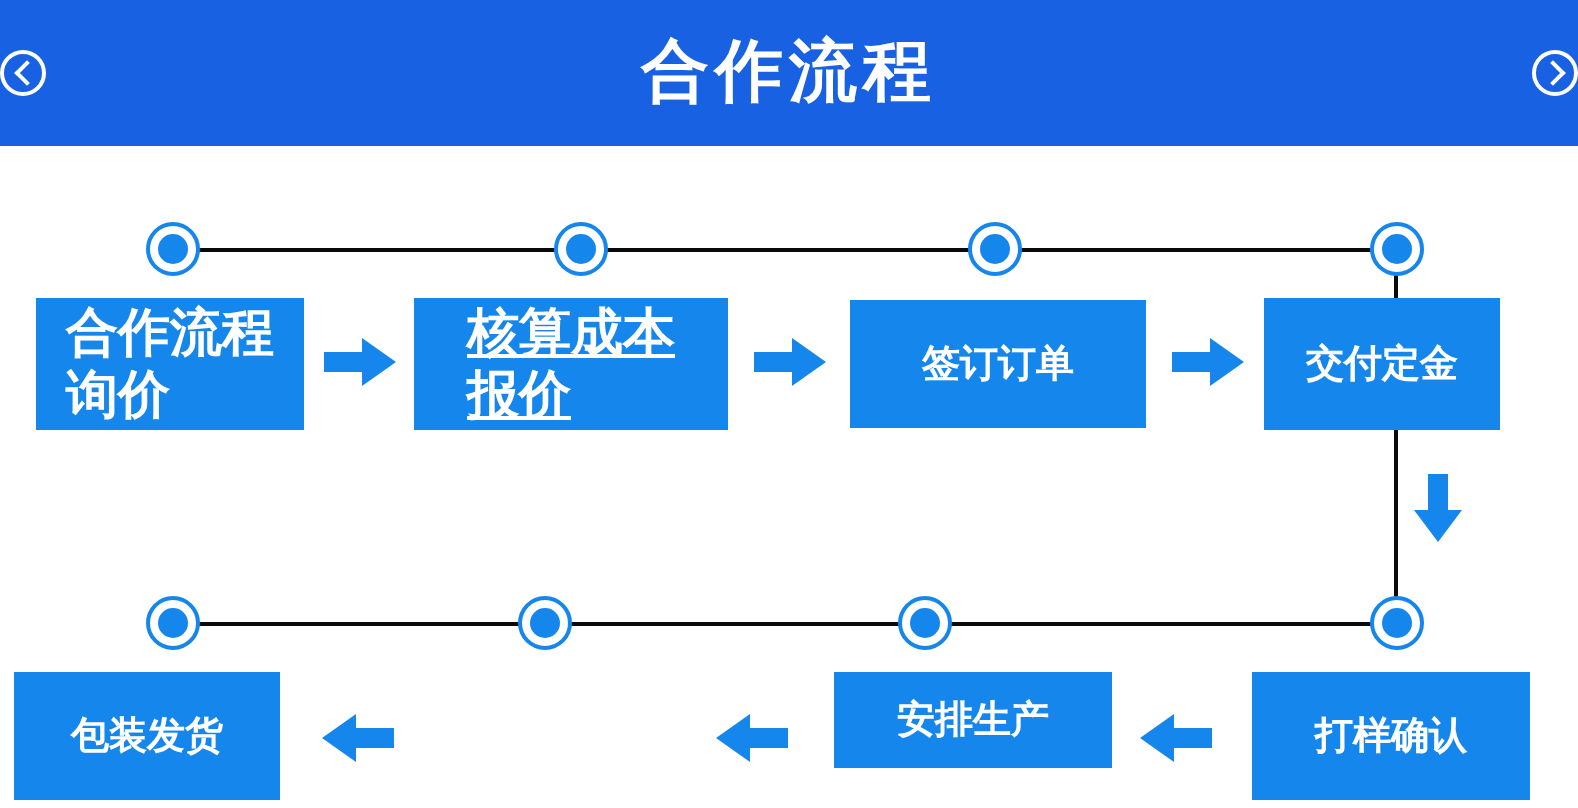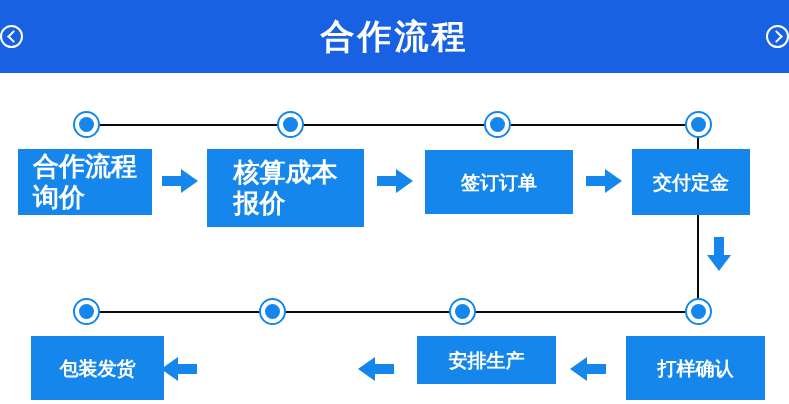--- a/index.html
+++ b/index.html
@@ -57,27 +57,27 @@
   .arrow-down::before{content:"";position:absolute;top:0;left:7px;width:10px;height:18px;background:#1486EC;}
   .arrow-down::after{content:"";position:absolute;top:18px;left:0;width:0;height:0;
     border-left:12px solid transparent;border-right:12px solid transparent;border-top:16px solid #1486EC;}
   
   .line-top{left:87px;top:124px;width:612px;}
   .line-vert{left:697px;top:125px;height:188px;z-index:1;}
   .line-bottom{left:87px;top:311px;width:612px;}
   .n1{left:73px;top:111px;} .n2{left:277px;top:111px;} .n3{left:484px;top:111px;} .n4{left:685px;top:111px;}
   .n5{left:73px;top:298px;} .n6{left:259px;top:298px;} .n7{left:449px;top:298px;} .n8{left:685px;top:298px;}
   .b1{left:18px;top:149px;width:134px;height:66px;}
-  .b2{left:207px;top:149px;width:157px;height:78px;}
+  .b2{left:207px;top:149px;width:157px;height:66px;text-decoration:underline;}
   .b3{left:425px;top:150px;width:148px;height:64px;}
   .b4{left:632px;top:149px;width:118px;height:66px;}
   .b5{left:626px;top:336px;width:139px;height:64px;}
   .b6{left:417px;top:336px;width:139px;height:48px;}
   .b7{left:212px;top:336px;width:134px;height:66px;}
-  .b8{left:31px;top:336px;width:133px;height:64px;}
+  .b8{left:7px;top:336px;width:133px;height:64px;}
   .ar1{left:162px;top:169px;} .ar2{left:377px;top:169px;} .ar3{left:586px;top:169px;}
   .ad1{left:707px;top:237px;}
   .al1{left:570px;top:357px;} .al2{left:358px;top:357px;} .al3{left:161px;top:357px;}
 </style>
 </head>
 <body>
 
 <div id="stage">
 
   <div class="banner">

